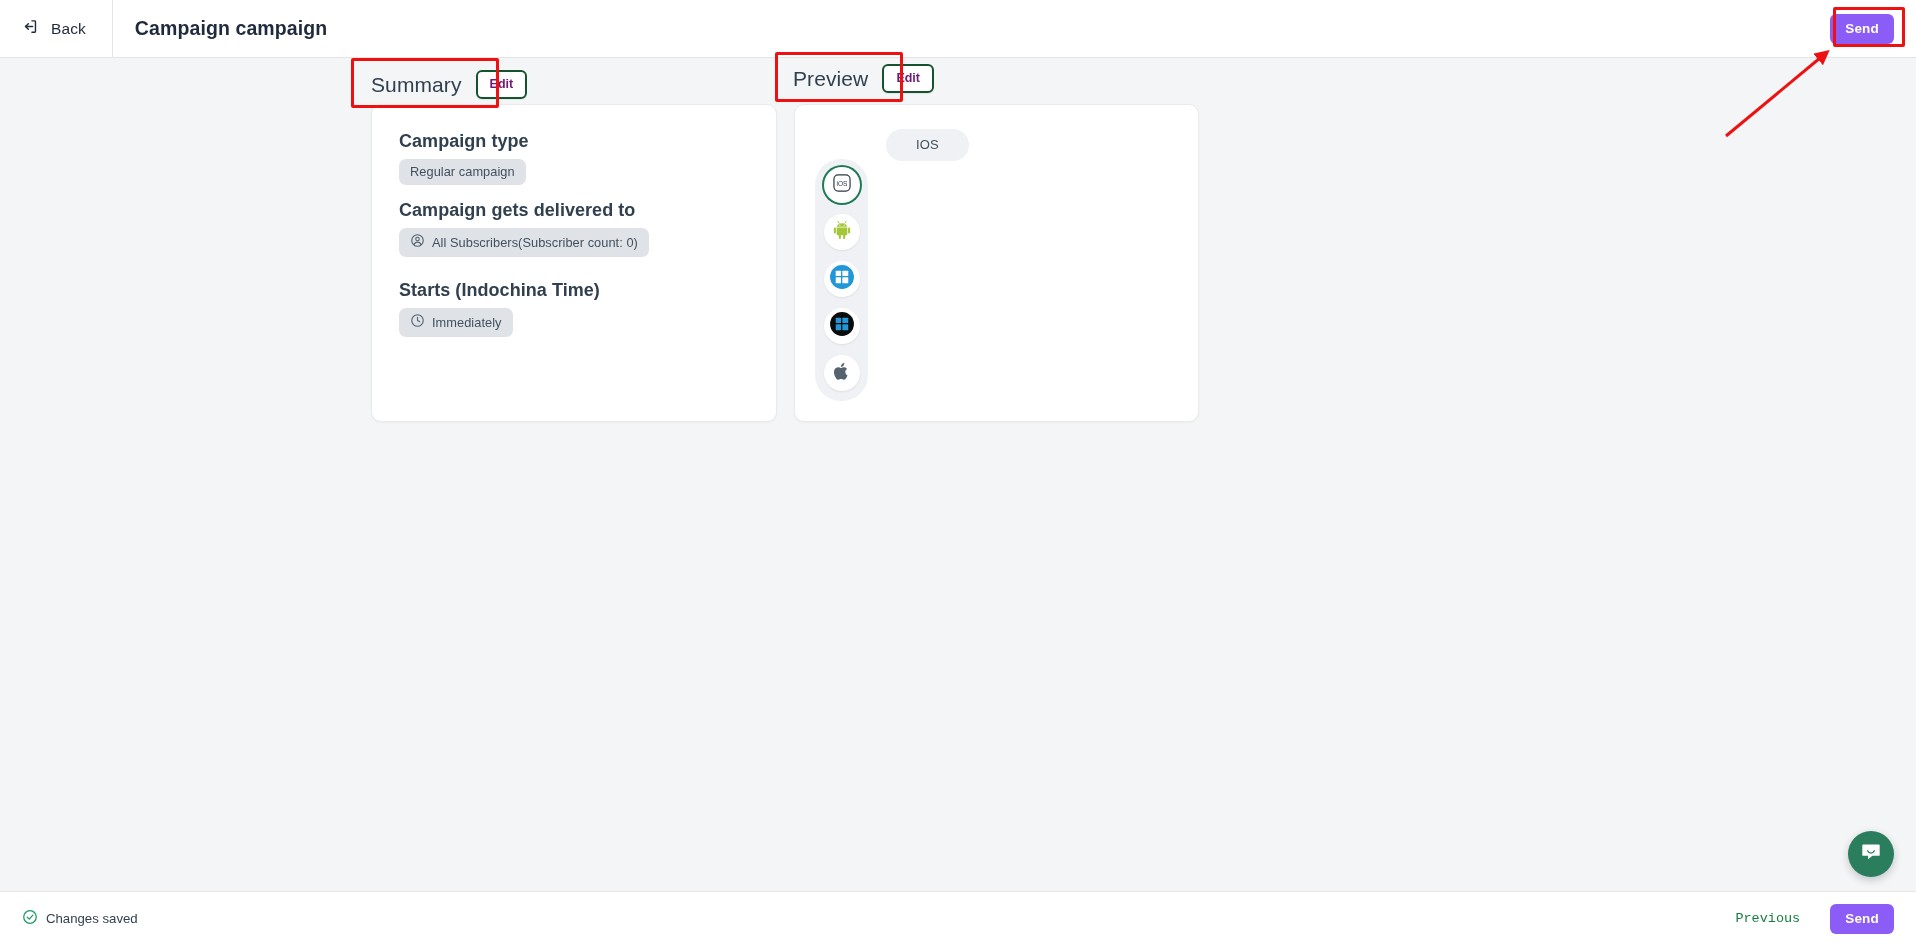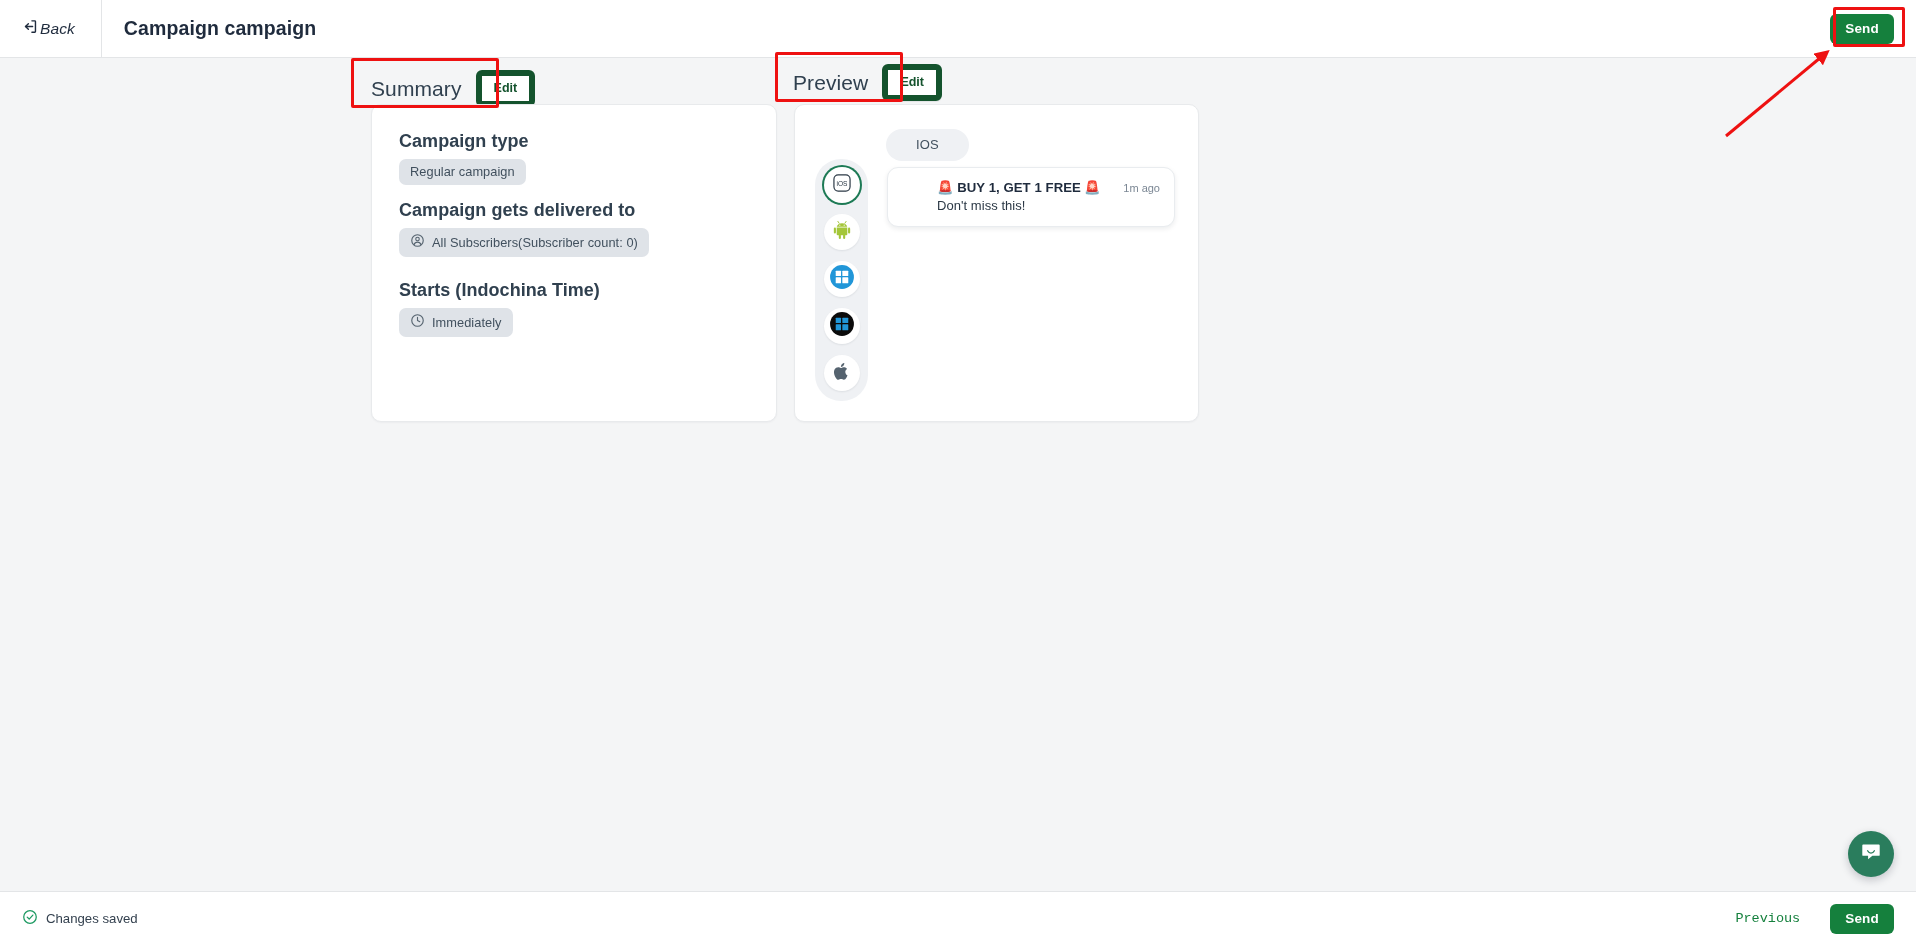--- a/index.html
+++ b/index.html
@@ -16,40 +16,39 @@
   
   .topbar {
     position: absolute; left: 0; top: 0;
     width: 1916px; height: 58px;
     background: #ffffff;
     border-bottom: 1px solid #e3e5e7;
     display: flex; align-items: center;
     z-index: 5;
   }
   .back-btn {
-    display: flex; align-items: center; gap: 1px;
+    display: flex; align-items: center; gap: 12px;
     height: 57px; padding: 0 26px 0 22px;
     border-right: 1px solid #e3e5e7;
     cursor: pointer;
-    font-style: italic;
   }
   .back-label {
     font-size: 15.5px; color: #1f2b3d; letter-spacing: .1px;
   }
   .page-title {
     font-size: 19.5px; font-weight: 700; color: #1f2b3d;
     margin-left: 22px; letter-spacing: .1px;
   }
   .topbar-spacer { flex: 1; }
   .send-top-wrap {
     position: relative; margin-right: 22px;
     display: flex; align-items: center; justify-content: center;
   }
   .btn-send {
-    background: #15803d; color: #ffffff;
+    background: #8b5cf6; color: #ffffff;
     border: none; border-radius: 6px;
     font-size: 13.5px; font-weight: 700;
     padding: 7px 15px 8px; cursor: pointer;
     font-family: "Liberation Sans", sans-serif;
     letter-spacing: .2px;
   }
   
   .anno-box {
     position: absolute; border: 3px solid #ee1111;
     border-radius: 2px; pointer-events: none; z-index: 40;
@@ -64,22 +63,22 @@
   .section-head {
     position: absolute;
     display: flex; align-items: center; gap: 14px;
   }
   #head-summary { left: 371px; top: 70px; }
   #head-preview { left: 793px; top: 64px; }
   .section-title {
     font-size: 21px; color: #30404f; letter-spacing: .1px;
   }
   .btn-edit {
-    background: #ffffff; color: #14532d;
-    border: 6px solid #14532d; border-radius: 6px;
+    background: #ffffff; color: #701a75;
+    border: 2px solid #14532d; border-radius: 6px;
     font-size: 12.5px; font-weight: 700;
     padding: 5px 12px 6px; cursor: pointer;
     box-shadow: 0 1px 1px rgba(16,24,40,.07);
     font-family: "Liberation Sans", sans-serif;
   }
 
   
   .card {
     position: absolute; background: #ffffff;
     border: 1px solid #e8eaec; border-radius: 10px;
@@ -305,27 +304,20 @@
       <span>
         <svg width="21" height="21" viewBox="0 0 24 24" fill="#55636f">
           <path d="M16.3 12.6c0-2.4 1.95-3.55 2.04-3.6-1.11-1.63-2.84-1.85-3.46-1.88-1.47-.15-2.87.87-3.62.87-.75 0-1.9-.85-3.13-.83-1.6.02-3.08.93-3.9 2.37-1.67 2.9-.43 7.18 1.2 9.53.8 1.15 1.75 2.44 3 2.39 1.2-.05 1.66-.78 3.12-.78 1.45 0 1.86.78 3.13.75 1.29-.02 2.11-1.17 2.9-2.33.92-1.33 1.3-2.62 1.32-2.69-.03-.01-2.53-.97-2.6-3.85z"></path>
           <path d="M14.2 5.4c.66-.81 1.11-1.92.99-3.03-.95.04-2.11.64-2.8 1.44-.61.71-1.15 1.85-1.01 2.94 1.06.08 2.15-.54 2.82-1.35z"></path>
         </svg>
       </span>
     </div>
 
   </div>
 
-  <div class="notif">
-    <div class="notif-row">
-      <div class="notif-title">🚨 BUY 1, GET 1 FREE 🚨</div>
-      <div class="notif-time">1m ago</div>
-    </div>
-    <div class="notif-body">Don't miss this!</div>
-  </div>
 
 </div>
 
 <div class="anno-box" id="anno-send"></div>
 <div class="anno-box" id="anno-summary"></div>
 <div class="anno-box" id="anno-preview"></div>
 
 <svg class="anno-arrow" viewBox="0 0 216 110">
   <defs>
     <marker id="arrowhead" markerWidth="5" markerHeight="5" refX="3.4" refY="2.5" orient="auto">

